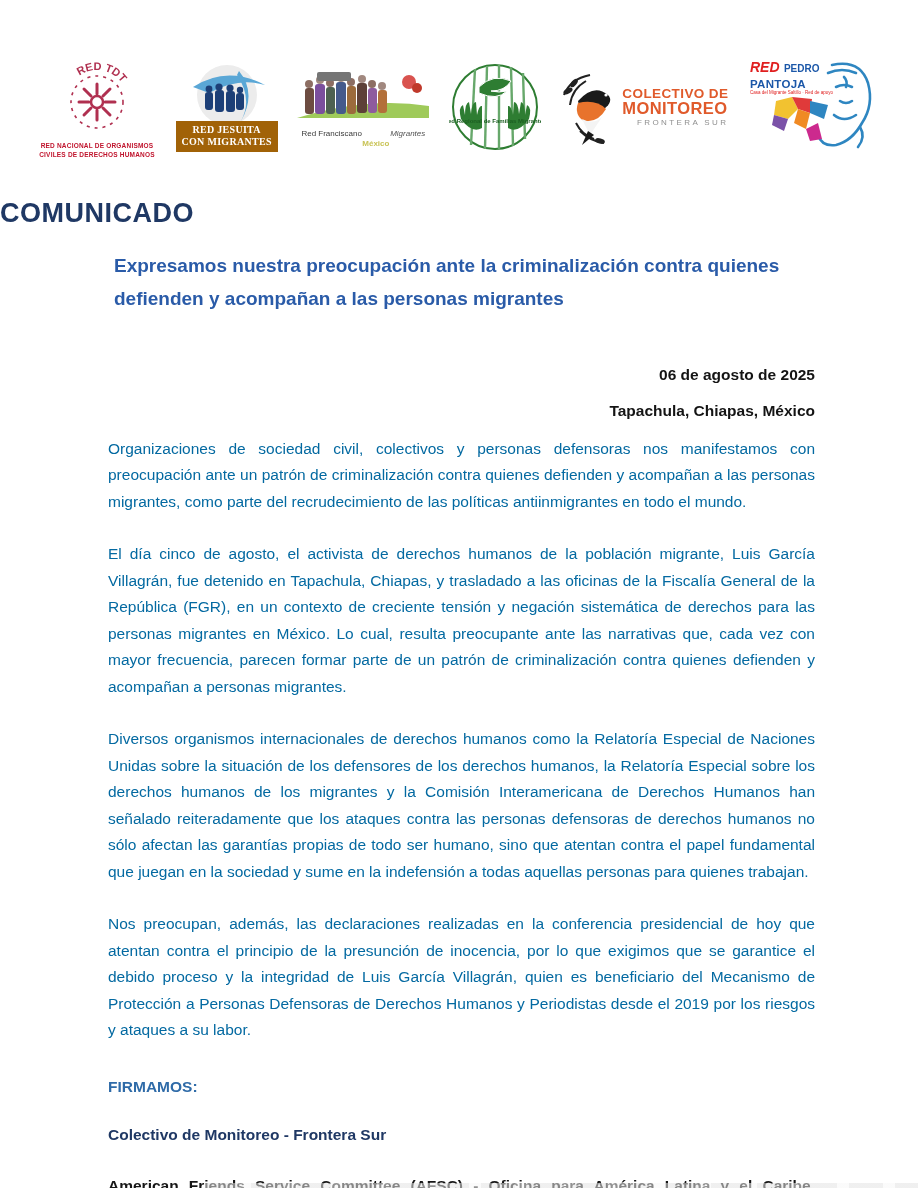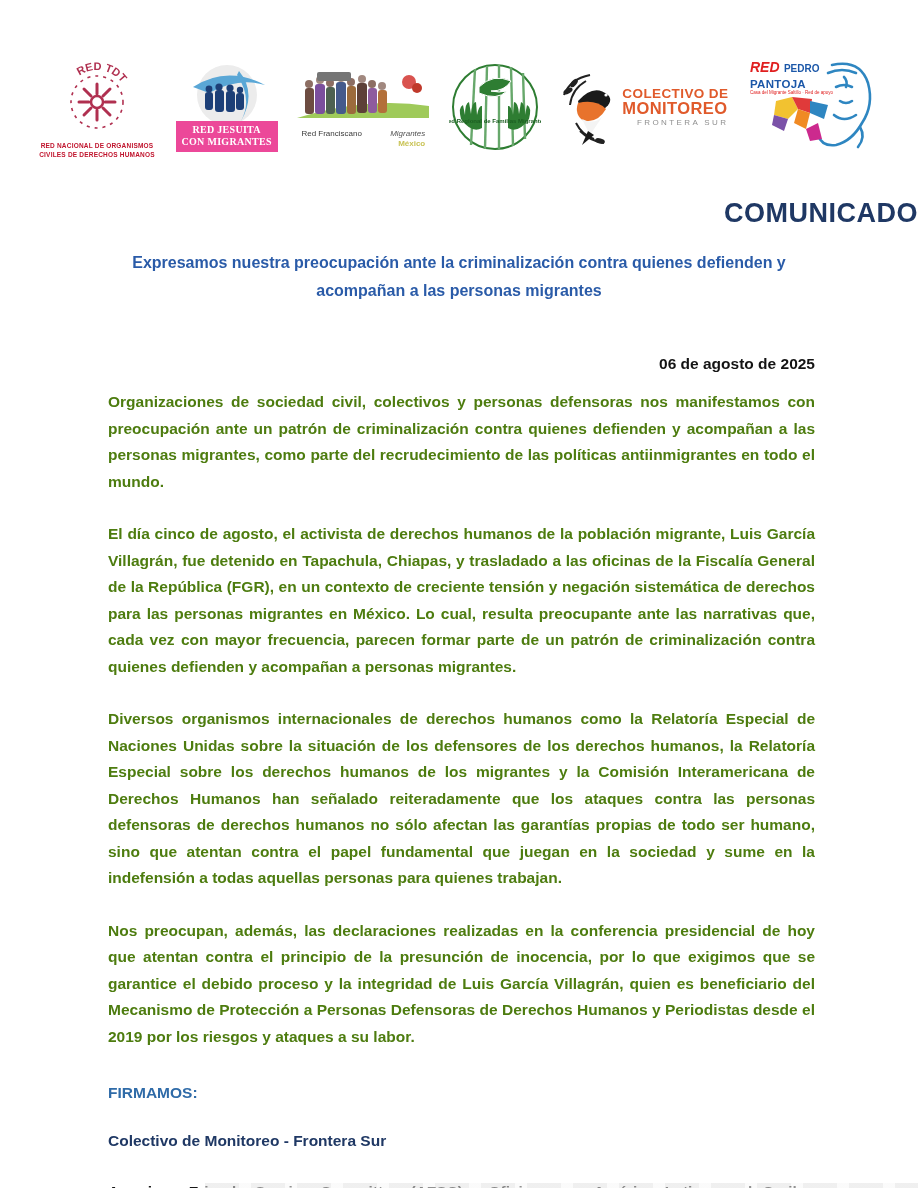--- a/index.html
+++ b/index.html
@@ -10,49 +10,49 @@
   
   .logos{
     display:flex;justify-content:space-between;align-items:center;
     padding:46px 38px 0 38px;height:122px;
   }
   .logo{display:flex;flex-direction:column;align-items:center;justify-content:center;text-align:center;}
   .logo-tdt-caption{
     font-size:6.5px;font-weight:bold;color:#c0142d;line-height:1.35;width:118px;margin-top:2px;letter-spacing:.2px;
   }
   .jesuita-bar{
-    background:#ec4899;color:#fff;font-family:"Liberation Serif",serif;font-weight:bold;
+    background:#a16207;color:#fff;font-family:"Liberation Serif",serif;font-weight:bold;
     font-size:10px;line-height:1.25;padding:3px 6px;margin-top:-6px;letter-spacing:.3px;white-space:pre-line;
   }
-  .franciscana-caption{font-size:8px;color:#3a3a3a;line-height:1.2;margin-top:1px;text-align:right;}
+  .franciscana-caption{font-size:8px;color:#3a3a3a;line-height:1.2;margin-top:1px;}
   .franciscana-caption .mex{color:#c9c355;font-weight:bold;padding-left:25px;}
   .franciscana-caption .mig{color:#555;font-style:italic;margin-left:26px;}
   .colectivo-text{display:flex;flex-direction:column;align-items:flex-start;line-height:1.02;}
   .colectivo-l1{font-size:13.5px;font-weight:bold;color:#e05a2b;letter-spacing:.4px;}
   .colectivo-l2{font-size:16.5px;font-weight:bold;color:#e05a2b;letter-spacing:.4px;}
   .colectivo-l3{font-size:8px;color:#8f8f8f;letter-spacing:2.4px;margin-top:2px;align-self:flex-end;}
   .pantoja-words{position:absolute;left:2px;top:2px;line-height:1.0;text-align:left;}
   .pantoja-red{color:#e02020;font-style:italic;font-weight:bold;font-size:14px;}
   .pantoja-blue{color:#1b57a8;font-weight:bold;font-size:10px;}
   .pantoja-l2{color:#1b57a8;font-weight:bold;font-size:11.5px;letter-spacing:.3px;}
   .pantoja-sub{color:#e02020;font-size:4.5px;line-height:1.1;}
   
   .doc-title{
-    text-align:right;margin-top:30px;font-size:27px;font-weight:bold;color:#1f3864;letter-spacing:.5px;
+    text-align:left;margin-top:30px;font-size:27px;font-weight:bold;color:#1f3864;letter-spacing:.5px;
   }
   .doc-subtitle{
-    text-align:center;margin:20px auto 0 auto;width:690px;
-    font-size:16px;font-weight:bold;color:#2a5ba8;line-height:1.75;
+    margin:20px auto 0 auto;width:690px;
+    font-size:19px;font-weight:bold;color:#2a5ba8;line-height:1.75;
   }
   .dateline{ text-align:right;margin:50px 103px 0 4px;font-size:15.5px;font-weight:bold;color:#141414;}
   .placeline{ text-align:right;margin:18px 103px 0 0;font-size:15.5px;font-weight:bold;color:#141414;}
   
   .body-text{margin:16px 103px 0 108px;}
   .para{
-    text-align:justify;font-size:15.5px;line-height:26.5px;color:#4d7c0f;margin:0 0 26px 0;font-weight:bold;
+    text-align:justify;font-size:15.5px;line-height:26.5px;color:#0369a1;margin:0 0 26px 0;
   }
   .firmamos{font-size:15.5px;font-weight:bold;color:#2f6ba8;margin:34px 0 0 0;}
   .sig-group{font-size:15.5px;font-weight:bold;color:#1f3864;margin:30px 0 0 0;}
   .signatories{
     text-align:justify;font-size:15.5px;font-weight:bold;color:#161616;line-height:28px;margin:28px 0 0 0;
   }
   
   .scan-edge{
     position:absolute;left:205px;right:0;bottom:0;height:5px;opacity:.55;
     background:repeating-linear-gradient(90deg,#e3e3e3 0 34px,#f7f7f7 34px 46px);
@@ -210,20 +210,21 @@
         <span class="pantoja-l2">PANTOJA</span>
         <div class="pantoja-sub">Casa del Migrante Saltillo · Red de apoyo</div>
       </div>
     </div>
   </div>
 
   <div class="doc-title">COMUNICADO</div>
   <div class="doc-subtitle">Expresamos nuestra preocupación ante la criminalización contra quienes defienden y acompañan a las personas migrantes</div>
 
   <div class="dateline">06 de agosto de 2025</div>
+  <div class="placeline">Tapachula, Chiapas, México</div>
 
   <div class="body-text">
     <p class="para">Organizaciones de sociedad civil, colectivos y personas defensoras nos manifestamos con preocupación ante un patrón de criminalización contra quienes defienden y acompañan a las personas migrantes, como parte del recrudecimiento de las políticas antiinmigrantes en todo el mundo.</p>
     <p class="para">El día cinco de agosto, el activista de derechos humanos de la población migrante, Luis García Villagrán, fue detenido en Tapachula, Chiapas, y trasladado a las oficinas de la Fiscalía General de la República (FGR), en un contexto de creciente tensión y negación sistemática de derechos para las personas migrantes en México. Lo cual, resulta preocupante ante las narrativas que, cada vez con mayor frecuencia, parecen formar parte de un patrón de criminalización contra quienes defienden y acompañan a personas migrantes.</p>
     <p class="para">Diversos organismos internacionales de derechos humanos como la Relatoría Especial de Naciones Unidas sobre la situación de los defensores de los derechos humanos, la Relatoría Especial sobre los derechos humanos de los migrantes y la Comisión Interamericana de Derechos Humanos han señalado reiteradamente que los ataques contra las personas defensoras de derechos humanos no sólo afectan las garantías propias de todo ser humano, sino que atentan contra el papel fundamental que juegan en la sociedad y sume en la indefensión a todas aquellas personas para quienes trabajan.</p>
     <p class="para">Nos preocupan, además, las declaraciones realizadas en la conferencia presidencial de hoy que atentan contra el principio de la presunción de inocencia, por lo que exigimos que se garantice el debido proceso y la integridad de Luis García Villagrán, quien es beneficiario del Mecanismo de Protección a Personas Defensoras de Derechos Humanos y Periodistas desde el 2019 por los riesgos y ataques a su labor.</p>
 
     <div class="firmamos">FIRMAMOS:</div>
     <div class="sig-group">Colectivo de Monitoreo - Frontera Sur</div>
     <div class="signatories">American Friends Service Committee (AFSC) - Oficina para América Latina y el Caribe, Apostólicas del Corazón de Jesús, Centro de Derechos Humanos Digna Ochoa, Centro de</div>

